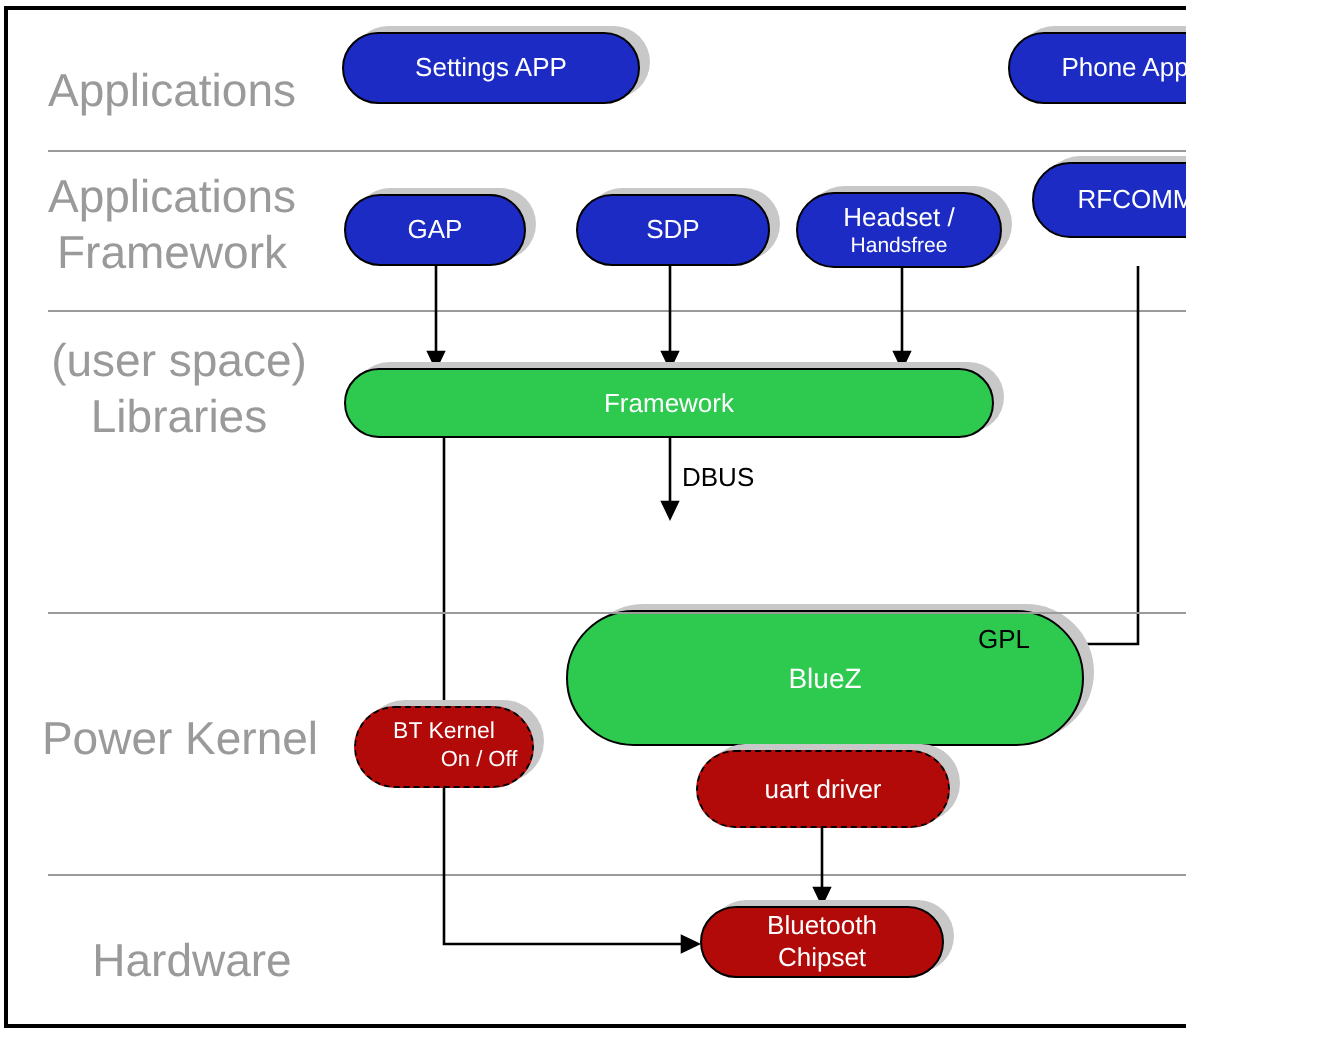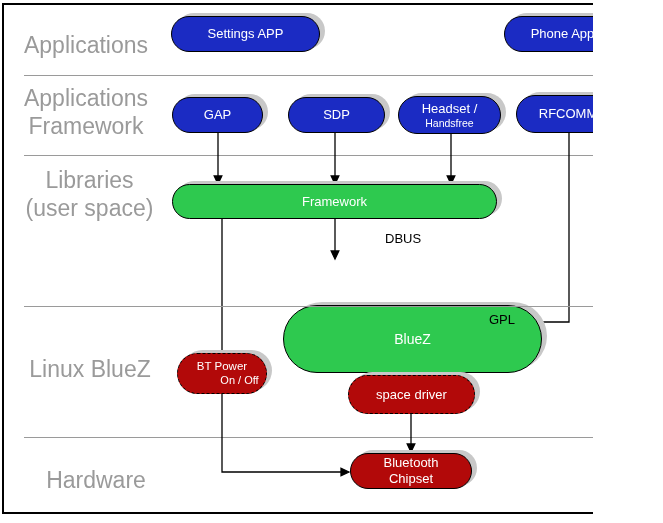--- a/index.html
+++ b/index.html
@@ -34,21 +34,21 @@
   .red{background:var(--kernel-node,#b20909);border-style:dashed;}
   .red.solid{border-style:solid;justify-content:center;}
   .bluez{font-size:14px;margin-top:45px;}
   .gpl{
     position:absolute;right:26px;top:6px;color:#000;font-size:13px;
   }
   .small{font-size:10.5px;}
   .btp1{font-size:11.5px;}
   .btp2{font-size:11px;margin-left:35px;}
   .dbus{
-    position:absolute;left:341px;top:231px;color:#000;font-size:13px;z-index:2;margin-left:44px;
+    position:absolute;left:341px;top:231px;color:#000;font-size:13px;z-index:2;
   }
 </style>
 </head>
 <body>
 
 <div class="canvas">
 
   <div class="frame"></div>
 
   <div class="divider d1"></div>
@@ -57,25 +57,25 @@
   <div class="divider d4"></div>
 
   <div class="layer-label" style="left:16px;top:31px;width:140px">
     <span>Applications</span>
   </div>
   <div class="layer-label" style="left:16px;top:84px;width:140px">
     <div>Applications</div>
     <div>Framework</div>
   </div>
   <div class="layer-label" style="left:12px;top:166px;width:155px">
+    <div>(user space)</div>
     <div>Libraries</div>
-    <div>(user space)</div>
   </div>
   <div class="layer-label" style="left:10px;top:355px;width:160px">
-    <span>Linux BlueZ</span>
+    <span>Power Kernel</span>
   </div>
   <div class="layer-label" style="left:21px;top:466px;width:150px">
     <span>Hardware</span>
   </div>
 
   <svg class="wires" width="663" height="523">
     <g stroke="#000" stroke-width="1.3" fill="#000">
       <line x1="218" y1="133" x2="218" y2="178"></line>
       <polygon points="218,184 214.2,176 221.8,176"></polygon>
 
@@ -112,40 +112,40 @@
   <div class="pill blue" style="left:504px;top:16px;width:117px;height:36px">
     <span>Phone App</span>
   </div>
   <div class="pill blue" style="left:288px;top:97px;width:97px;height:36px">
     <span>SDP</span>
   </div>
   <div class="pill blue" style="left:398px;top:96px;width:103px;height:38px">
     <span>Headset /</span>
     <span class="small">Handsfree</span>
   </div>
-  <div class="pill blue" style="left:516px;top:95px;width:104px;height:38px">
+  <div class="pill blue" style="left:516px;top:81px;width:104px;height:38px">
     <span>RFCOMM</span>
   </div>
 
   <div class="pill green" style="left:172px;top:184px;width:325px;height:35px">
     <span>Framework</span>
   </div>
   <div class="pill green bluez" style="left:283px;top:260px;width:259px;height:68px">
     <span class="gpl">GPL</span>
     <span>BlueZ</span>
   </div>
 
   <div class="dbus">DBUS</div>
 
   <div class="pill red" style="left:177px;top:353px;width:90px;height:41px">
-    <span class="btp1">BT Power</span>
+    <span class="btp1">BT Kernel</span>
     <span class="btp2">On / Off</span>
   </div>
   <div class="pill red" style="left:348px;top:375px;width:127px;height:39px">
-    <span>space driver</span>
+    <span>uart driver</span>
   </div>
 
   <div class="pill red solid" style="left:350px;top:453px;width:122px;height:36px">
     <span>Bluetooth</span>
     <span>Chipset</span>
   </div>
 
 </div>
 
 </body></html>

